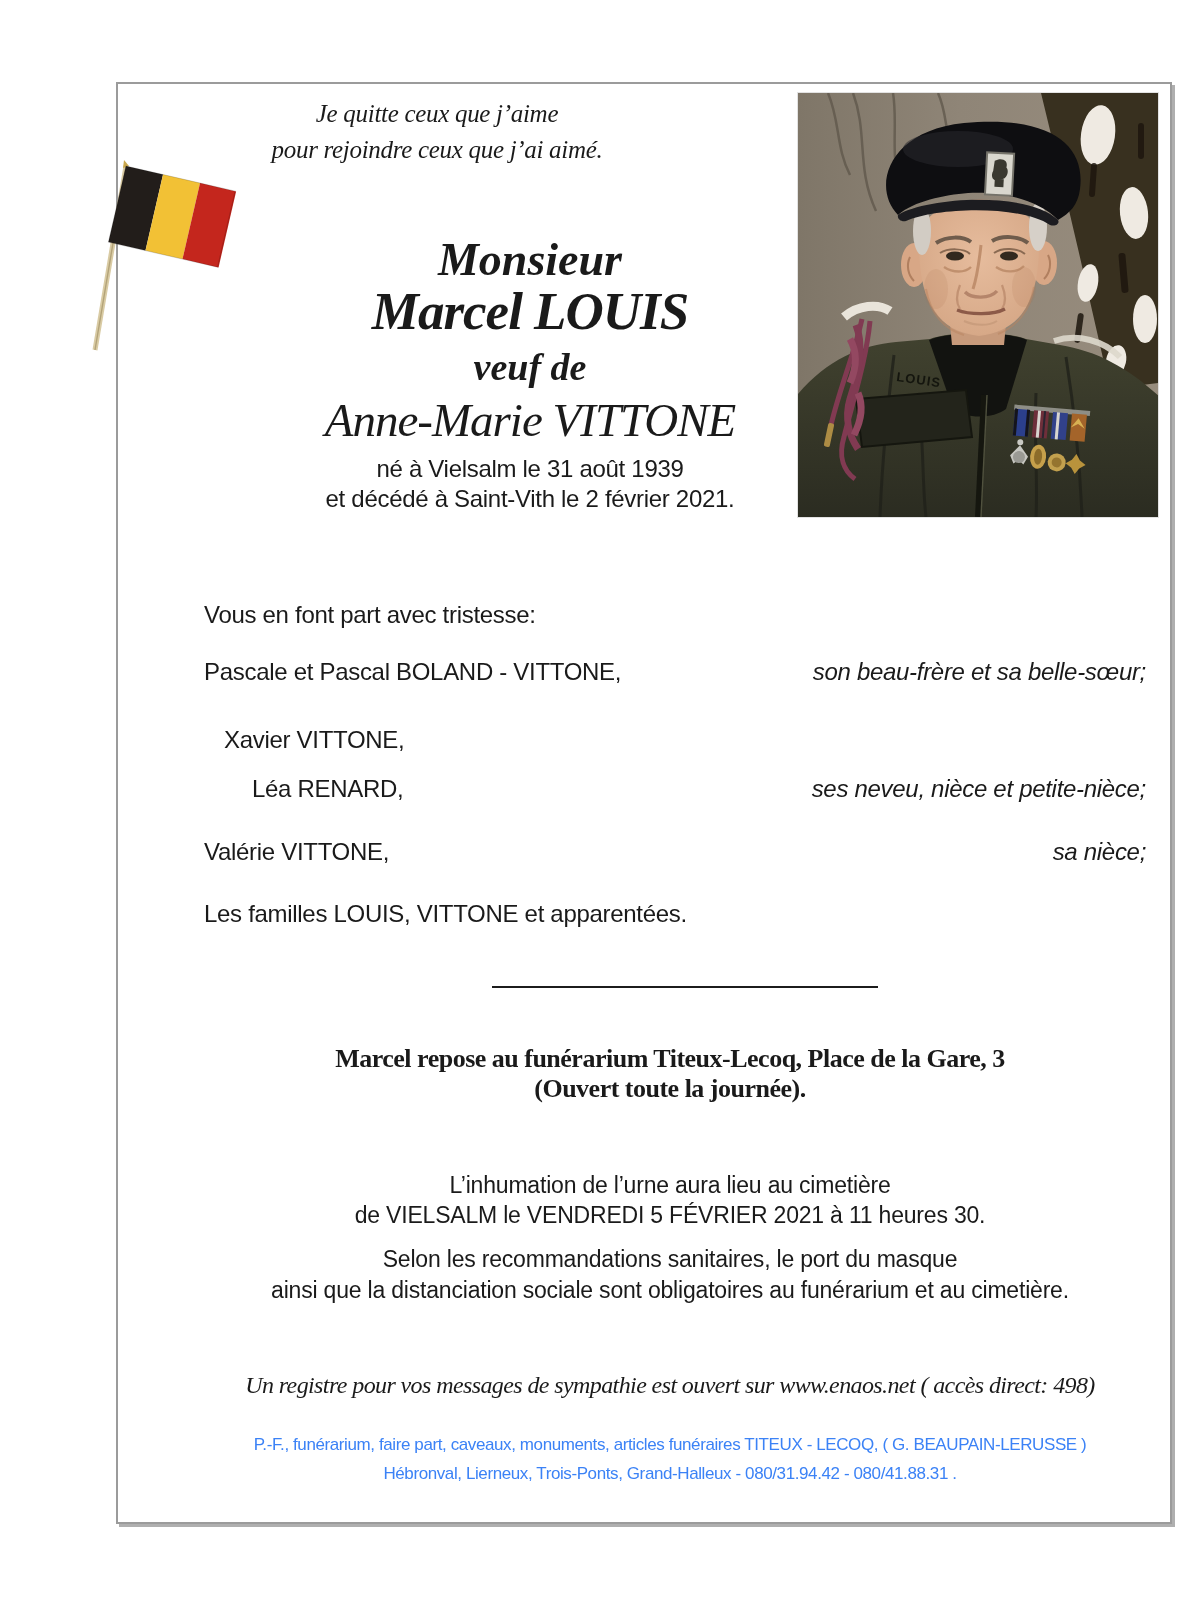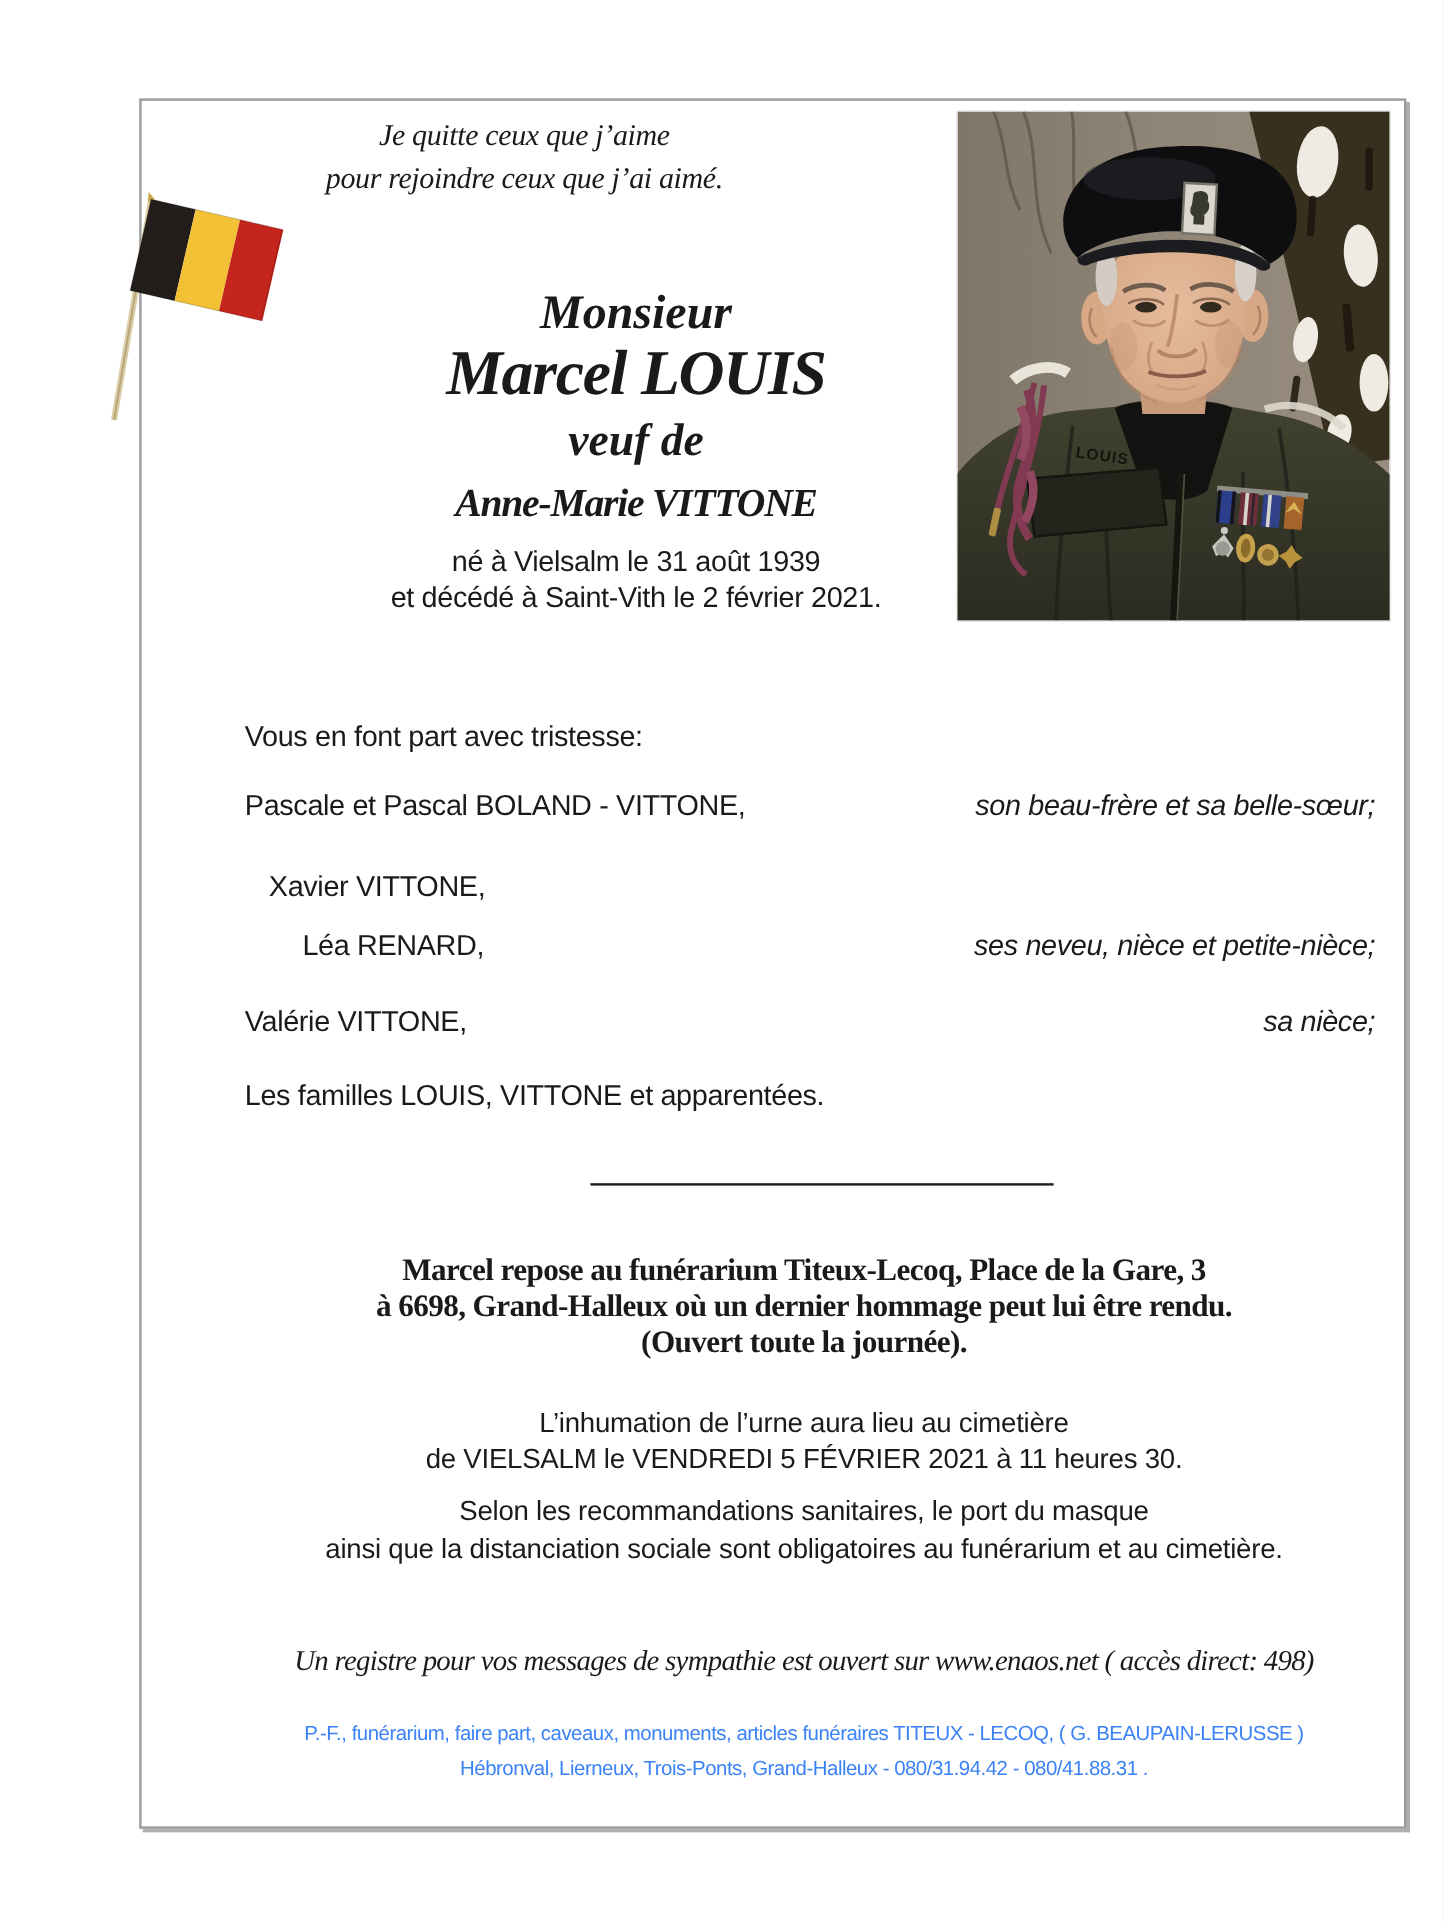--- a/index.html
+++ b/index.html
@@ -8,24 +8,24 @@
   .abs{position:absolute;}
   .frame{left:116px;top:82px;width:1052px;height:1438px;border:2px solid #9b9b9b;
          box-shadow:3px 3px 0 rgba(110,110,110,.55);}
   
   .quote{left:187px;top:96px;width:500px;text-align:center;
          font-family:"Liberation Serif","DejaVu Serif",serif;font-style:italic;
          font-size:25px;line-height:36px;letter-spacing:-0.3px;}
   
   .titleblock{left:150px;top:238px;width:760px;text-align:center;
               font-family:"Liberation Serif","DejaVu Serif",serif;}
-  .t-monsieur{font-size:40px;font-weight:bold;font-style:italic;line-height:44px;}
+  .t-monsieur{font-size:46px;font-weight:bold;font-style:italic;line-height:44px;}
   .t-name{font-size:53px;font-weight:bold;font-style:italic;line-height:58px;letter-spacing:-1px;}
   .t-veuf{font-size:38px;font-weight:bold;font-style:italic;line-height:54px;}
-  .t-spouse{font-size:33px;font-weight:bold;font-style:italic;line-height:52px;letter-spacing:-1px;}
+  .t-spouse{font-size:47px;font-weight:normal;font-style:italic;line-height:52px;letter-spacing:-1px;}
   .t-birth{font-family:"Liberation Sans",sans-serif;font-size:24px;line-height:31px;margin-top:7px;letter-spacing:-0.3px;}
   .t-death{font-family:"Liberation Sans",sans-serif;font-size:24px;line-height:29px;letter-spacing:-0.3px;}
   
   .row{left:204px;right:57px;font-size:24px;line-height:28px;letter-spacing:-0.3px;}
   .rel{float:right;font-style:italic;}
   .indent{padding-left:48px;}
   .sep{left:492px;top:986px;width:386px;border-top:2px solid #1c1c1c;height:0;}
   
   .cblock{left:145px;width:1050px;text-align:center;}
   .repose{top:1044px;font-family:"Liberation Serif","DejaVu Serif",serif;font-weight:bold;
@@ -239,21 +239,20 @@
     <span>Valérie VITTONE,</span>
   </div>
   <div class="abs row" style="top:900px;">
     <span>Les familles LOUIS, VITTONE et apparentées.</span>
   </div>
 
   <div class="abs sep"></div>
 
   <div class="abs cblock repose">
     <div>Marcel repose au funérarium Titeux-Lecoq, Place de la Gare, 3</div>
-    <div>à 6698, Grand-Halleux où un dernier hommage peut lui être rendu.</div>
     <div>(Ouvert toute la journée).</div>
   </div>
 
   <div class="abs cblock inhum">
     <div>L’inhumation de l’urne aura lieu au cimetière</div>
     <div>de VIELSALM le VENDREDI 5 FÉVRIER 2021 à 11 heures 30.</div>
   </div>
 
   <div class="abs cblock covid">
     <div>Selon les recommandations sanitaires, le port du masque</div>

